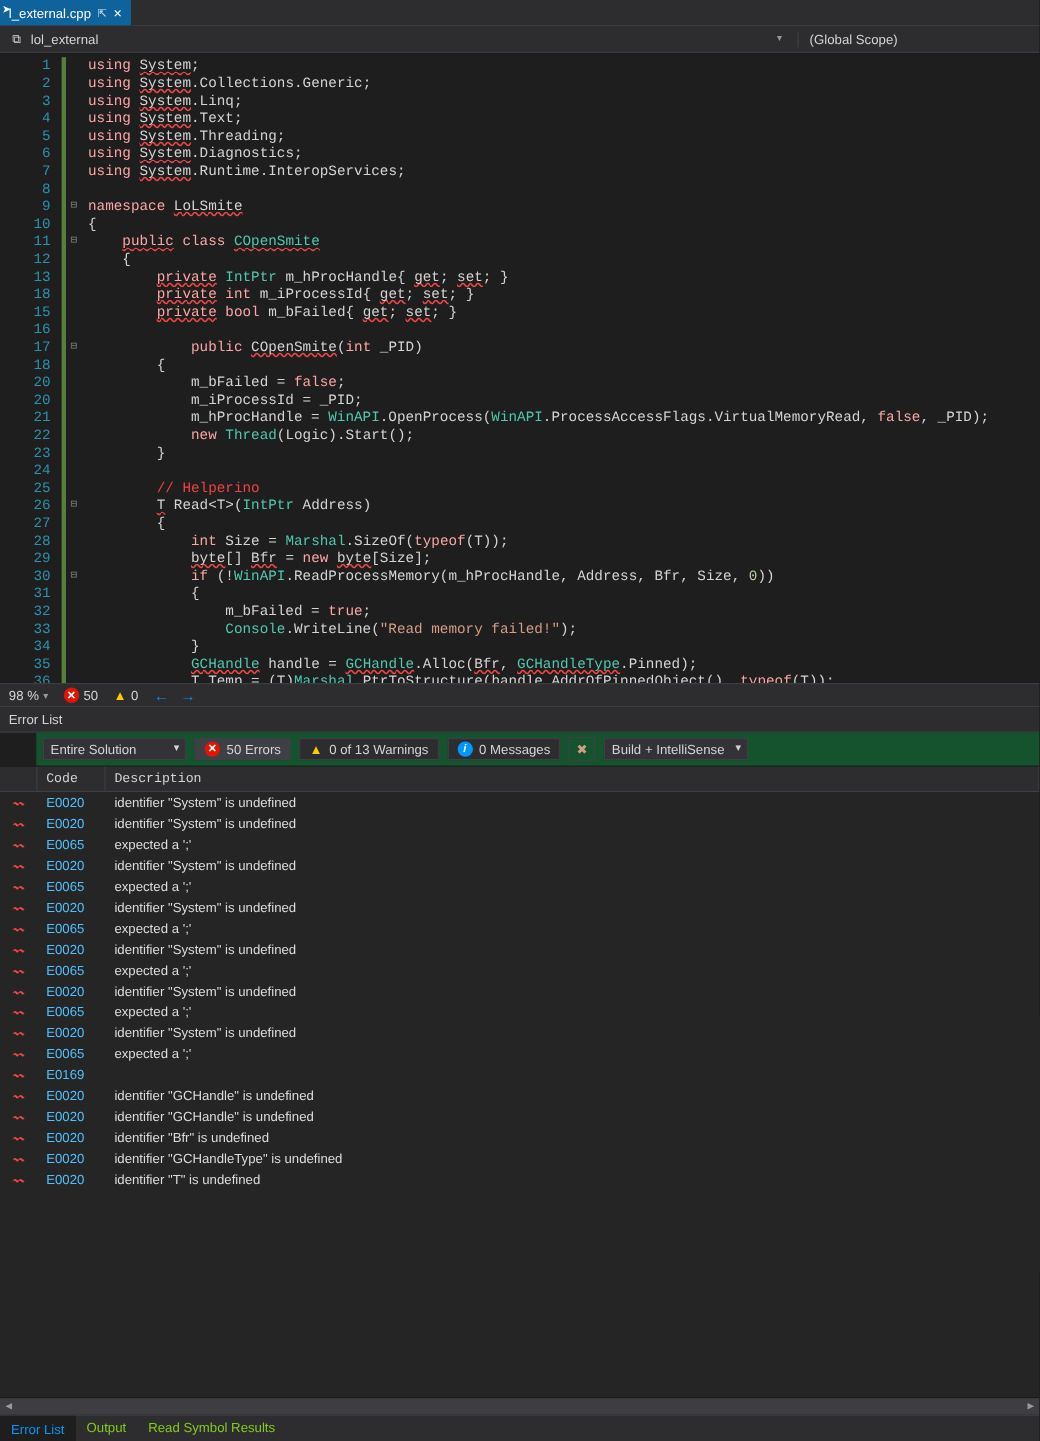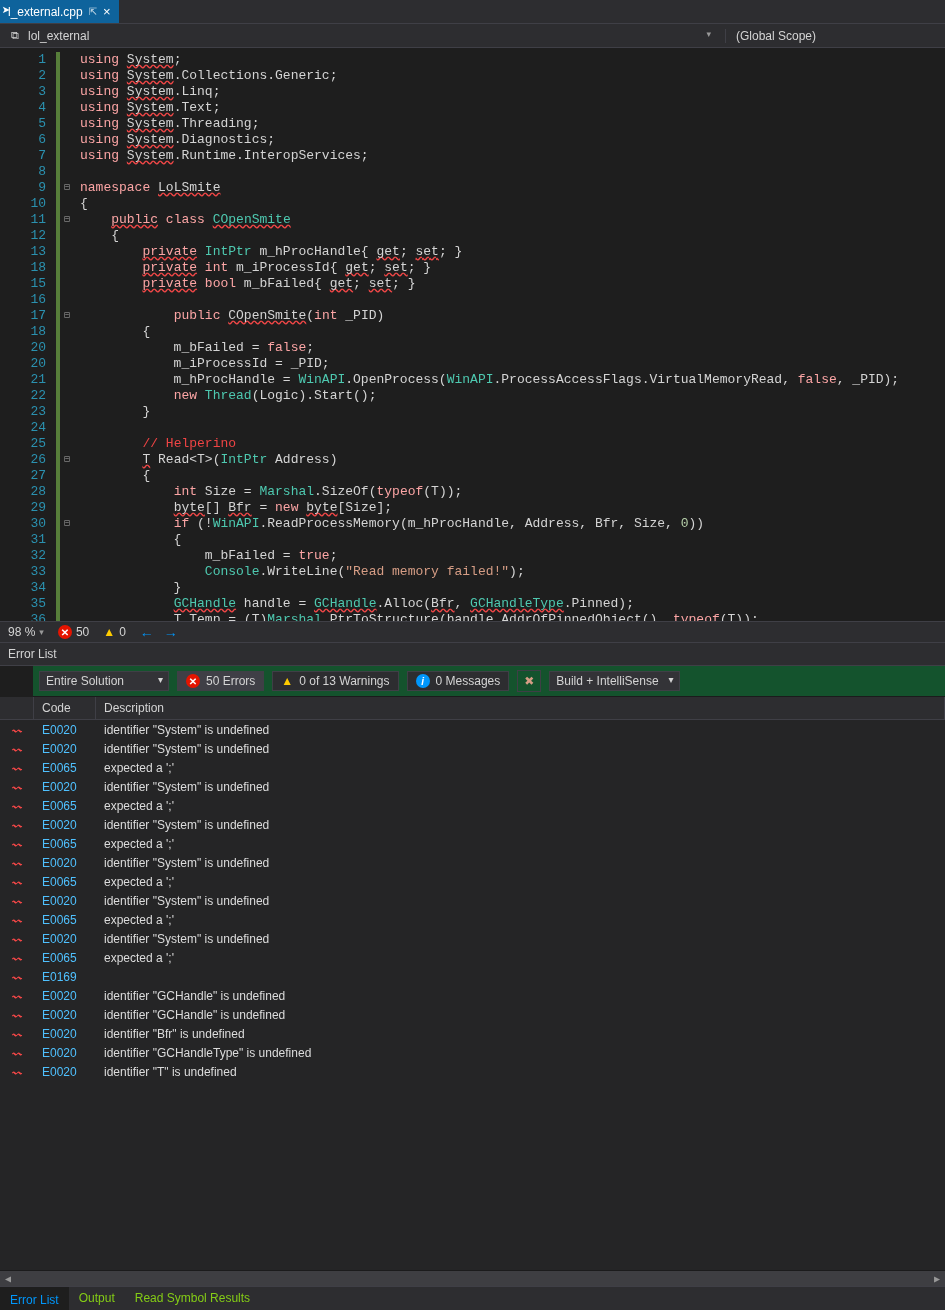--- a/index.html
+++ b/index.html
@@ -190,21 +190,21 @@
   flex: 1;
   overflow: auto;
   background: #252526;
   font-family: "Segoe UI", sans-serif;
   font-size: 12px;
 }
 .et-head {
   display: flex;
   background: #2d2d30;
   border-bottom: 1px solid #3f3f46;
-  position: sticky; top: 0;
+  position: sticky; top: 0; font-family: Liberation Mono, monospace;
 }
 .et-head > div {
   padding: 4px 8px;
   border-right: 1px solid #3f3f46;
 }
 .col-ico { width: 34px; }
 .col-code { width: 62px; }
 .col-desc { flex: 1; }
 .et-row {
   display: flex;

